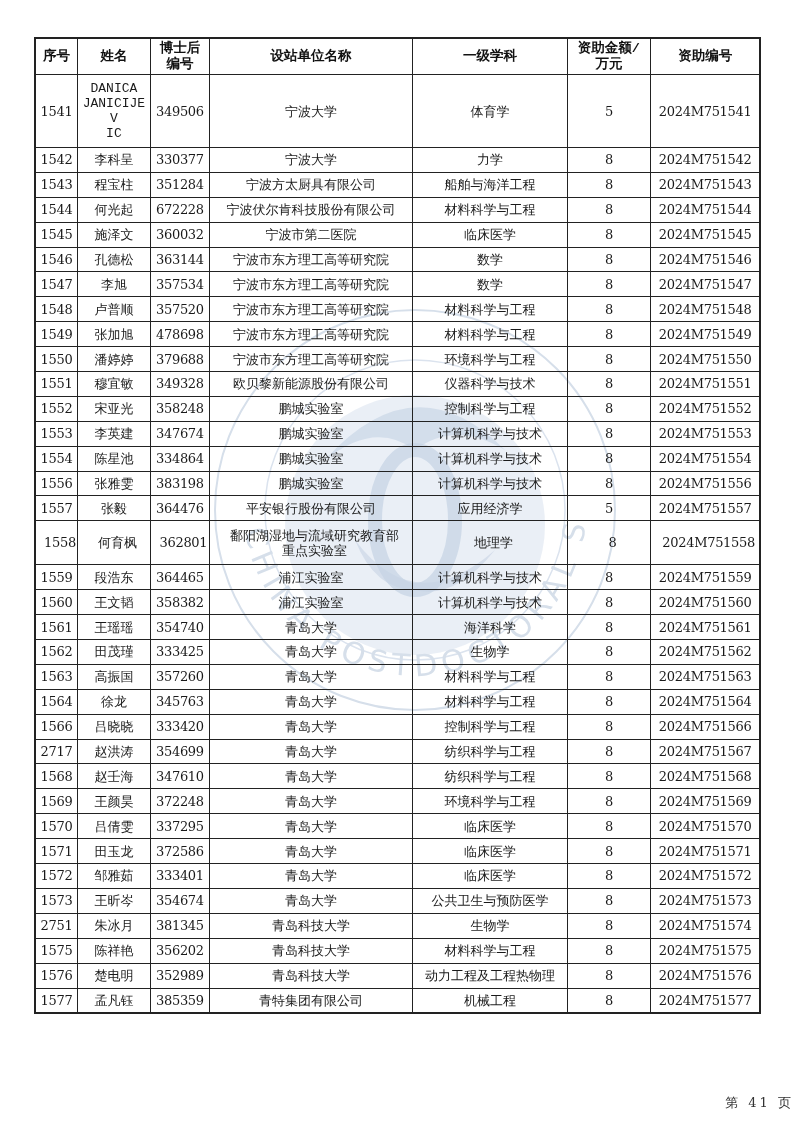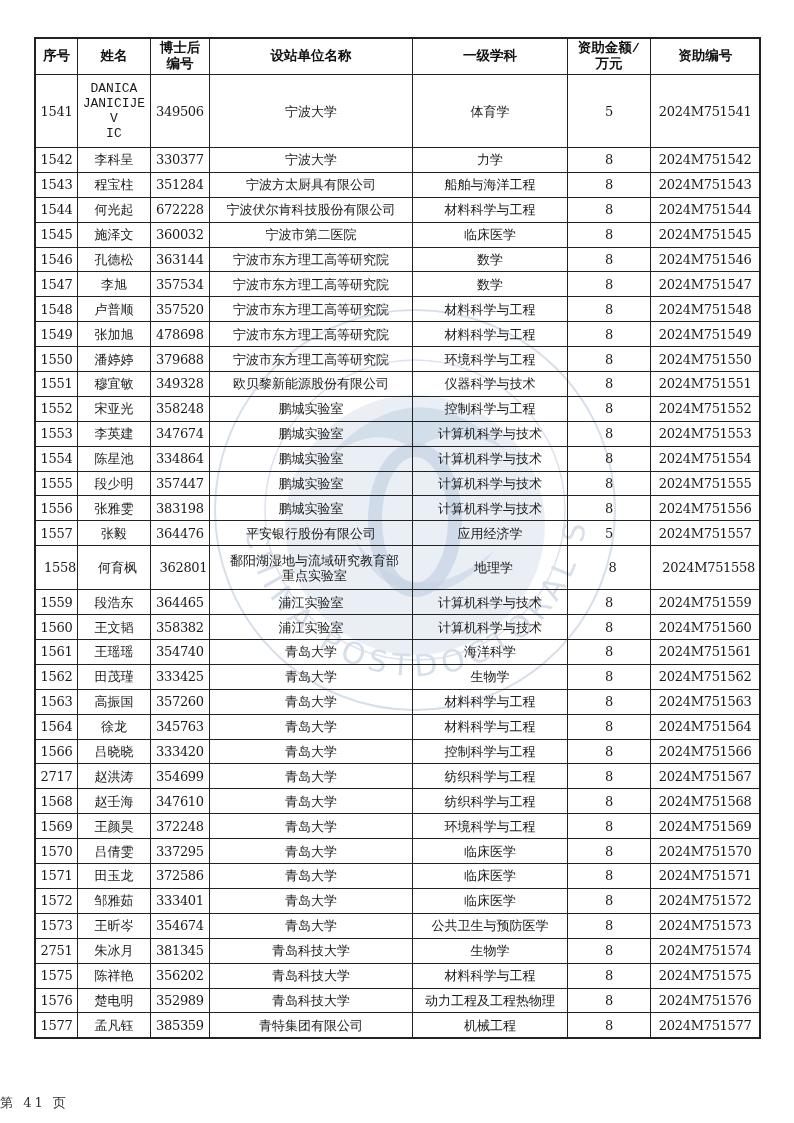--- a/index.html
+++ b/index.html
@@ -14,21 +14,21 @@
   table.grid th { font-family: Liberation Mono, monospace; font-weight: bold;
                font-size: 13.5px; height: 35px; line-height: 16px; color: #111; }
   table.grid td { height: 23.9px; }
   table.grid tr.tall td { height: 72px; }
   table.grid tr.mid td { height: 43px; padding-left: 8px; }
   table.grid { border: 2px solid #222; }
   .c0 { width: 42px; } .c1 { width: 73px; } .c2 { width: 59px; } .c3 { width: 203px; }
   .c4 { width: 155px; } .c5 { width: 83px; } .c6 { width: 110px; }
   .num { font-family: "DejaVu Serif", "Liberation Serif", serif; font-size: 12.5px; letter-spacing: -0.3px; }
   .name-latin { font-family: "Liberation Mono", "DejaVu Sans Mono", monospace; font-size: 12px; line-height: 16px; word-break: break-all; }
-  .footer { position: absolute; left: 0; width: 794px; top: 1094px; text-align: left;
+  .footer { position: absolute; left: 0; width: 794px; top: 1094px; text-align: right;
             font-size: 13px; color: #333; z-index: 1; letter-spacing: 3px; }
 </style>
 </head>
 <body>
 
 <svg class="watermark" viewBox="0 0 420 420">
   <circle cx="210" cy="210" r="200" fill="none" stroke="#d6dfea" stroke-width="2"></circle>
   <circle cx="210" cy="210" r="150" fill="none" stroke="#dbe3ee" stroke-width="1.5"></circle>
   <circle cx="210" cy="225" r="130" fill="#e3eaf3" opacity="0.75"></circle>
   <path d="M120 160 Q210 60 300 150 Q250 120 210 150 Q170 120 120 160Z" fill="#cdd9e8" opacity="0.8"></path>
@@ -204,29 +204,20 @@
       <tr>
         <td class="num">1554</td>
         <td>陈星池</td>
         <td class="num">334864</td>
         <td>鹏城实验室</td>
         <td>计算机科学与技术</td>
         <td class="num">8</td>
         <td class="num">2024M751554</td>
       </tr>
       <tr>
-        <td class="num">1555</td>
-        <td>段少明</td>
-        <td class="num">357447</td>
-        <td>鹏城实验室</td>
-        <td>计算机科学与技术</td>
-        <td class="num">8</td>
-        <td class="num">2024M751555</td>
-      </tr>
-      <tr>
         <td class="num">1556</td>
         <td>张雅雯</td>
         <td class="num">383198</td>
         <td>鹏城实验室</td>
         <td>计算机科学与技术</td>
         <td class="num">8</td>
         <td class="num">2024M751556</td>
       </tr>
       <tr>
         <td class="num">1557</td>

